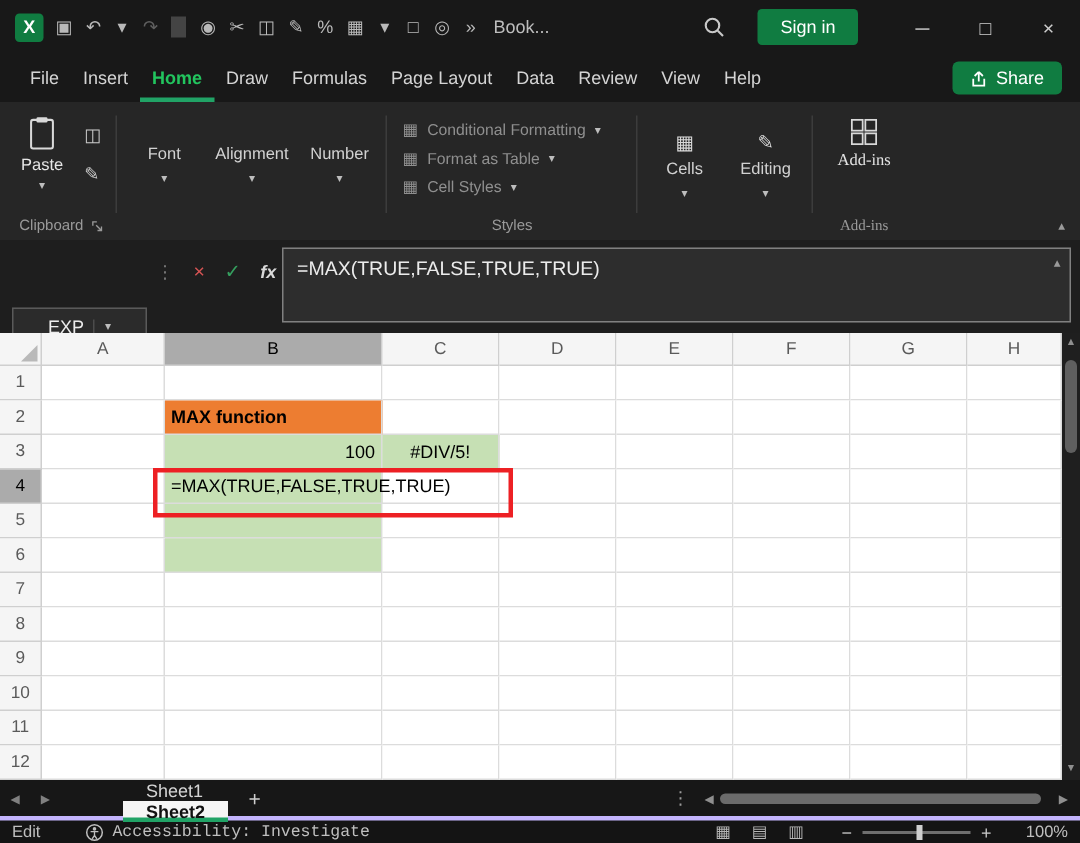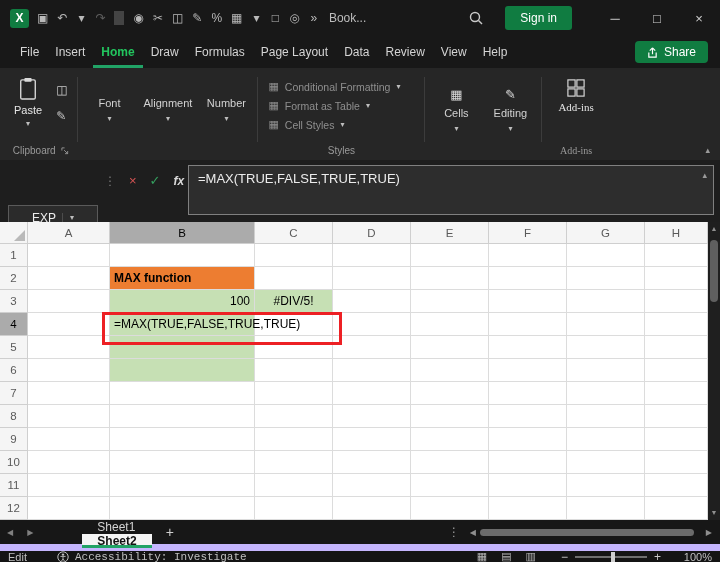--- a/index.html
+++ b/index.html
@@ -101,21 +101,21 @@
   .sheet-tab.active { background:#f5f5f5; color:#111; font-weight:bold;
                       box-shadow: inset 0 -3px 0 var(--accent-green,#21A366); }
   .add-sheet { align-self:center; color:#cfcfcf; font-size:14px; padding:0 14px; }
   .tab-more { align-self:center; color:#9a9a9a; font-size:12px; padding:0 10px; }
   .hscroll { display:flex; align-items:center; gap:4px; padding-right:8px; }
   .hscroll .arr { color:#8f8f8f; font-size:8px; }
   .htrack { width:222px; height:8px; display:flex; align-items:center; }
   .hthumb { width:214px; height:7px; background:#6b6b6b; border-radius:4px; }
 
   
-  .statusbar { height:18px; background:#141414; border-top:7px solid #c4b5fd; display:flex;
+  .statusbar { height:18px; background:#141414; border-top:3px solid #c4b5fd; display:flex;
                align-items:center; font-size:11px; color:#bfbfbf; padding:0 8px; }
   .mode { padding-right:30px; }
   .acc { display:flex; align-items:center; gap:6px;font-family:Liberation Mono, monospace; }
   .views { display:flex; gap:14px; margin-right:18px; }
   .view-icon { color:#b5b5b5; font-size:11px; }
   .zoom-out,.zoom-in { color:#c9c9c9; font-size:12px; padding:0 7px; }
   .zslider { position:relative; width:72px; height:12px; }
   .ztrack { position:absolute; top:5px; left:0; right:0; height:2px; background:#6f6f6f; }
   .zthumb { position:absolute; top:1px; left:50%; width:4px; height:10px; background:#cfcfcf; }
   .zoom-pct { margin-left:10px; min-width:34px; text-align:right; }

